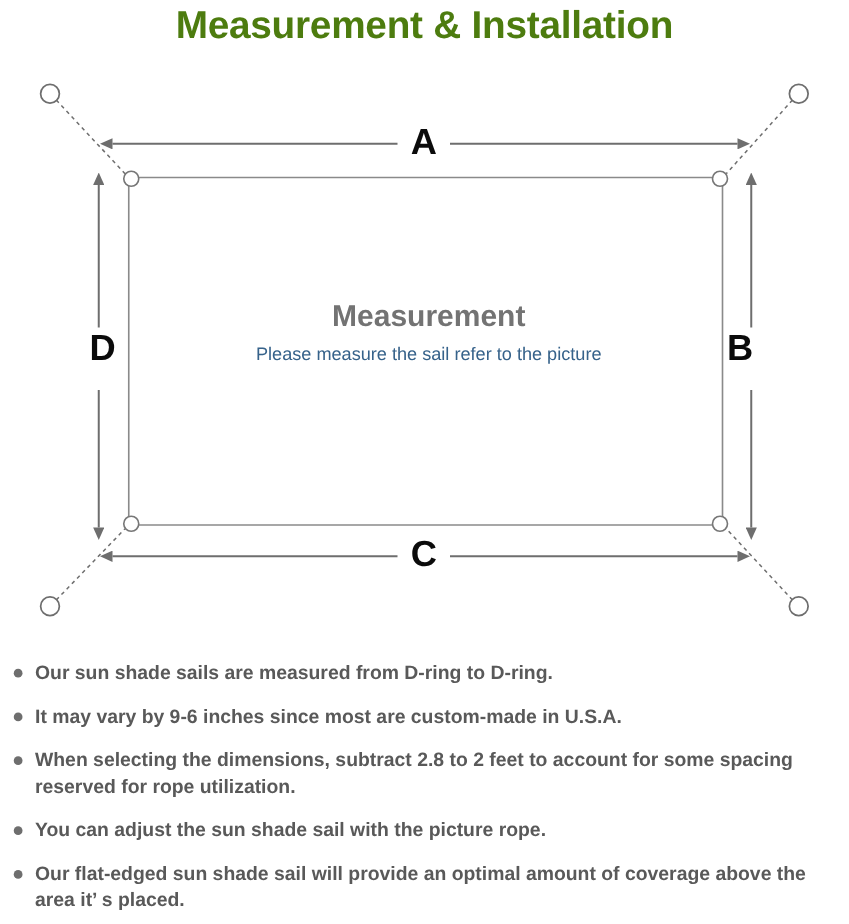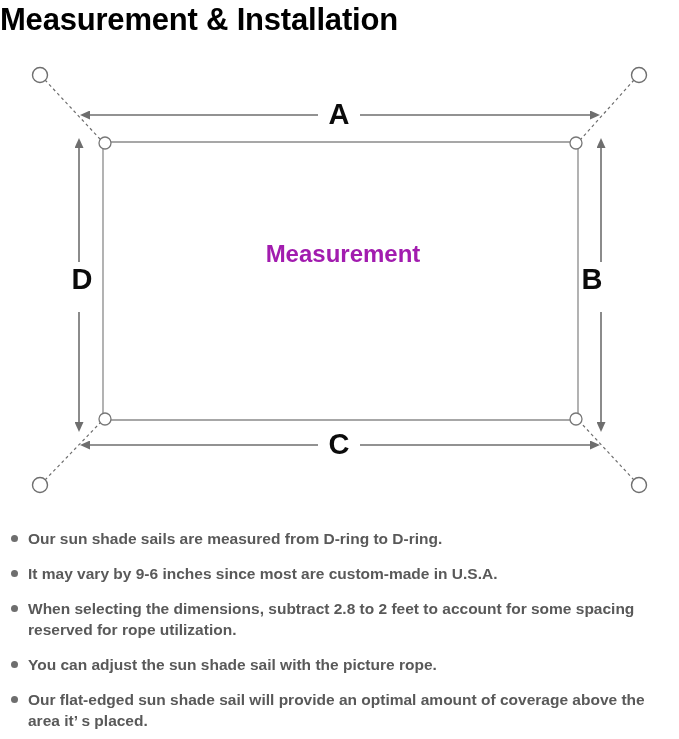--- a/index.html
+++ b/index.html
@@ -24,24 +24,24 @@
   }
 
   
   .title {
     position: absolute;
     left: 0;
     top: 0;
     width: 679px;
     height: 42px;
     line-height: 40px;
-    text-align: left;
+    text-align: center;
     font-size: 31px;
     font-weight: bold;
-    color: #000000;
+    color: #4d7c0f;
     letter-spacing: -0.2px;
     white-space: nowrap;
   }
 
   
   .diagram {
     position: absolute;
     left: 0;
     top: 50px;
     width: 679px;
@@ -67,21 +67,21 @@
   .dim-b { left: 578px; top: 215px; width: 28px; }
 
   .center-title {
     position: absolute;
     left: 118px;
     top: 190px;
     width: 450px;
     text-align: center;
     font-size: 24px;
     font-weight: bold;
-    color: #a21caf;
+    color: #737373;
     white-space: nowrap;
   }
   .center-sub {
     position: absolute;
     left: 118px;
     top: 226px;
     width: 450px;
     text-align: center;
     font-size: 14.5px;
     font-weight: normal;
@@ -174,20 +174,21 @@
         <line x1="601" y1="262" x2="601" y2="372" marker-end="url(#arrowR)"></line>
       </g>
     </svg>
 
     <div class="dim-label dim-a">A</div>
     <div class="dim-label dim-b">B</div>
     <div class="dim-label dim-c">C</div>
     <div class="dim-label dim-d">D</div>
 
     <div class="center-title">Measurement</div>
+    <div class="center-sub">Please measure the sail refer to the picture</div>
   </div>
 
   <div class="notes">
     <div class="note-item">
       <span class="note-bullet"></span>
       <span class="note-text">Our sun shade sails are measured from D-ring to D-ring.</span>
     </div>
     <div class="note-item">
       <span class="note-bullet"></span>
       <span class="note-text">It may vary by 9-6 inches since most are custom-made in U.S.A.</span>

